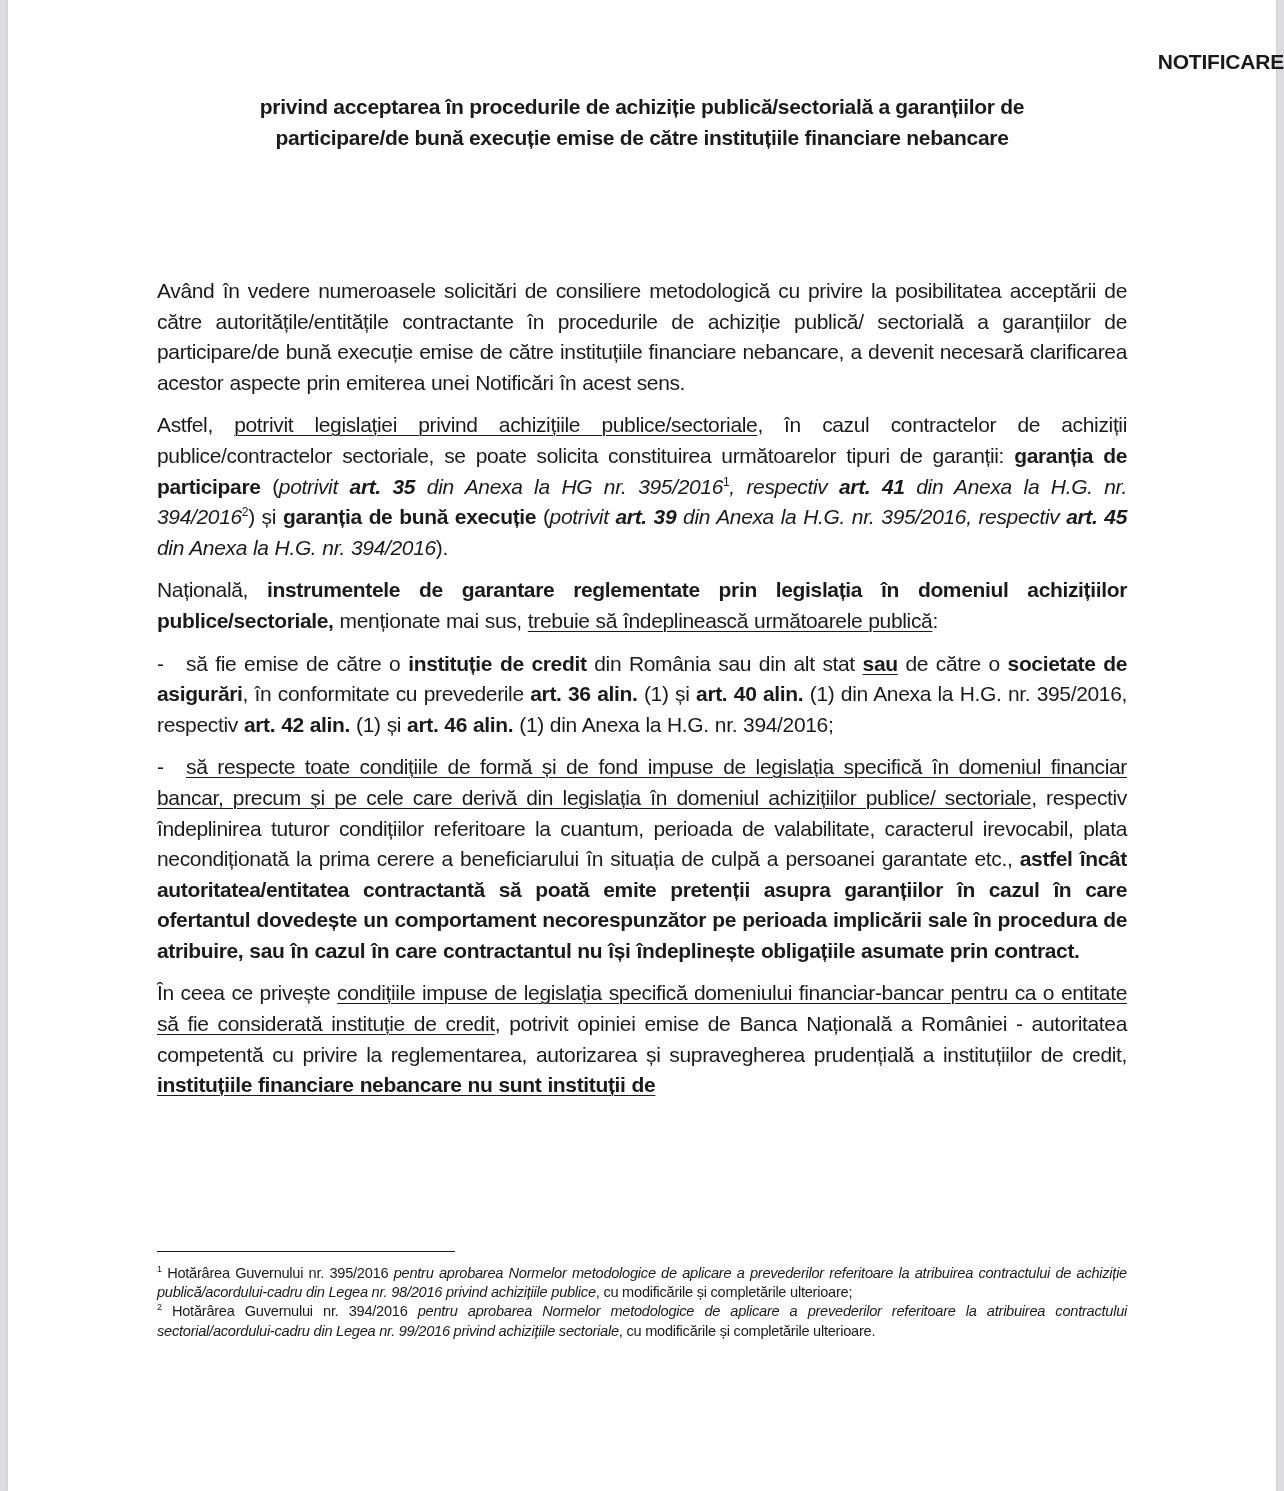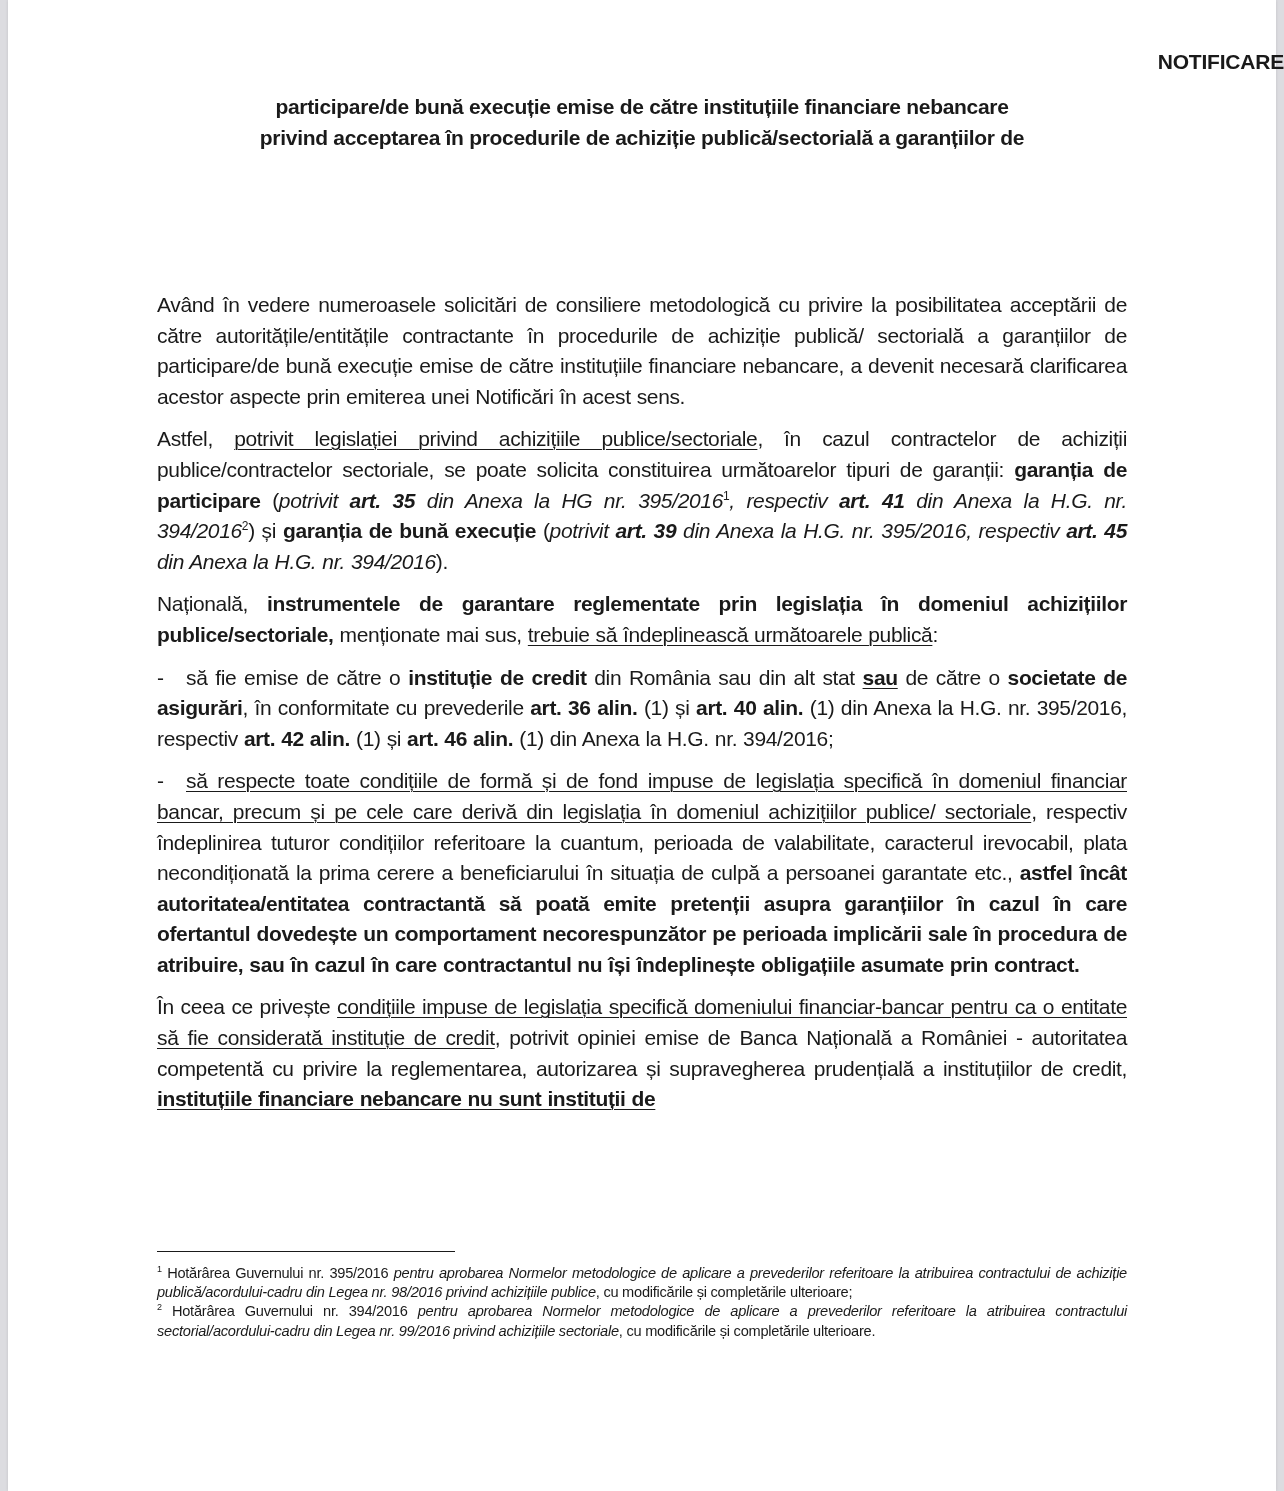--- a/index.html
+++ b/index.html
@@ -18,21 +18,21 @@
     position: absolute; left: 0; width: 1284px; top: 50px;
     text-align: right; font-weight: bold; font-size: 21px;
     letter-spacing: -0.2px;
   }
   .subtitle {
     position: absolute; left: 200px; width: 884px; top: 91px;
     text-align: center; font-weight: bold; font-size: 21px; line-height: 31px;
     letter-spacing: -0.3px;
   }
   .body {
-    position: absolute; left: 157px; width: 970px; top: 290px;
+    position: absolute; left: 157px; width: 970px; top: 276px;
     font-size: 21px; line-height: 30.6px; letter-spacing: -0.35px;
     word-spacing: 0.5px;
   }
   .body p { margin: 0 0 12px 0; text-align: justify; }
   .b { font-weight: bold; }
   .i { font-style: italic; }
   .u { text-decoration: underline; text-underline-offset: 3px; text-decoration-thickness: 1px; margin-top: 28px; }
   sup { font-size: 12px; line-height: 0; vertical-align: super; }
   .dash { display: inline-block; width: 29px; }
   .rule {
@@ -46,22 +46,22 @@
   .footnotes p { margin: 0; text-align: justify; }
   .footnotes sup { font-size: 9px; }
 </style>
 </head>
 <body>
 
 <div class="page"></div>
 
 <div class="title">NOTIFICARE</div>
 <div class="subtitle">
+  <div>privind acceptarea în procedurile de achiziție publică/sectorială a garanțiilor de</div>
   <div>participare/de bună execuție emise de către instituțiile financiare nebancare</div>
-  <div>privind acceptarea în procedurile de achiziție publică/sectorială a garanțiilor de</div>
 </div>
 
 <div class="body">
   <p>Având în vedere numeroasele solicitări de consiliere metodologică cu privire la posibilitatea acceptării de către autoritățile/entitățile contractante în procedurile de achiziție publică/ sectorială a garanțiilor de participare/de bună execuție emise de către instituțiile financiare nebancare, a devenit necesară clarificarea acestor aspecte prin emiterea unei Notificări în acest sens.</p>
   <p><span class="">Astfel, </span><span class="u">potrivit legislației privind achizițiile publice/sectoriale</span><span class="">, în cazul contractelor de achiziții publice/contractelor sectoriale, se poate solicita constituirea următoarelor tipuri de garanții: </span><span class="b">garanția de participare</span><span class=""> (</span><span class="i">potrivit </span><span class="b i">art. 35</span><span class="i"> din Anexa la HG nr. 395/2016</span><sup>1</sup><span class="i">, respectiv </span><span class="b i">art. 41</span><span class="i"> din Anexa la H.G. nr. 394/2016</span><sup>2</sup><span class="">) și </span><span class="b">garanția de bună execuție</span><span class=""> (</span><span class="i">potrivit </span><span class="b i">art. 39</span><span class="i"> din Anexa la H.G. nr. 395/2016, respectiv </span><span class="b i">art. 45</span><span class="i"> din Anexa la H.G. nr. 394/2016</span><span class="">).</span></p>
   <p><span class="">Națională, </span><span class="b">instrumentele de garantare reglementate prin legislația în domeniul achizițiilor publice/sectoriale,</span><span class=""> menționate mai sus, </span><span class="u">trebuie să îndeplinească următoarele publică</span><span class="">:</span></p>
   <p><span class="dash">-</span><span class="">să fie emise de către o </span><span class="b">instituție de credit</span><span class=""> din România sau din alt stat </span><span class="b u">sau</span><span class=""> de către o </span><span class="b">societate de asigurări</span><span class="">, în conformitate cu prevederile </span><span class="b">art. 36 alin.</span><span class=""> (1) și </span><span class="b">art. 40 alin.</span><span class=""> (1) din Anexa la H.G. nr. 395/2016, respectiv </span><span class="b">art. 42 alin.</span><span class=""> (1) și </span><span class="b">art. 46 alin.</span><span class=""> (1) din Anexa la H.G. nr. 394/2016;</span></p>
   <p><span class="dash">-</span><span class="u">să respecte toate condițiile de formă și de fond impuse de legislația specifică în domeniul financiar bancar, precum și pe cele care derivă din legislația în domeniul achizițiilor publice/ sectoriale</span><span class="">, respectiv îndeplinirea tuturor condițiilor referitoare la cuantum, perioada de valabilitate, caracterul irevocabil, plata necondiționată la prima cerere a beneficiarului în situația de culpă a persoanei garantate etc., </span><span class="b">astfel încât autoritatea/entitatea contractantă să poată emite pretenții asupra garanțiilor în cazul în care ofertantul dovedește un comportament necorespunzător pe perioada implicării sale în procedura de atribuire, sau în cazul în care contractantul nu își îndeplinește obligațiile asumate prin contract.</span></p>
   <p><span class="">În ceea ce privește </span><span class="u">condițiile impuse de legislația specifică domeniului financiar-bancar pentru ca o entitate să fie considerată instituție de credit</span><span class="">, potrivit opiniei emise de Banca Națională a României - autoritatea competentă cu privire la reglementarea, autorizarea și supravegherea prudențială a instituțiilor de credit, </span><span class="b u">instituțiile financiare nebancare nu sunt instituții de</span></p>
 </div>

